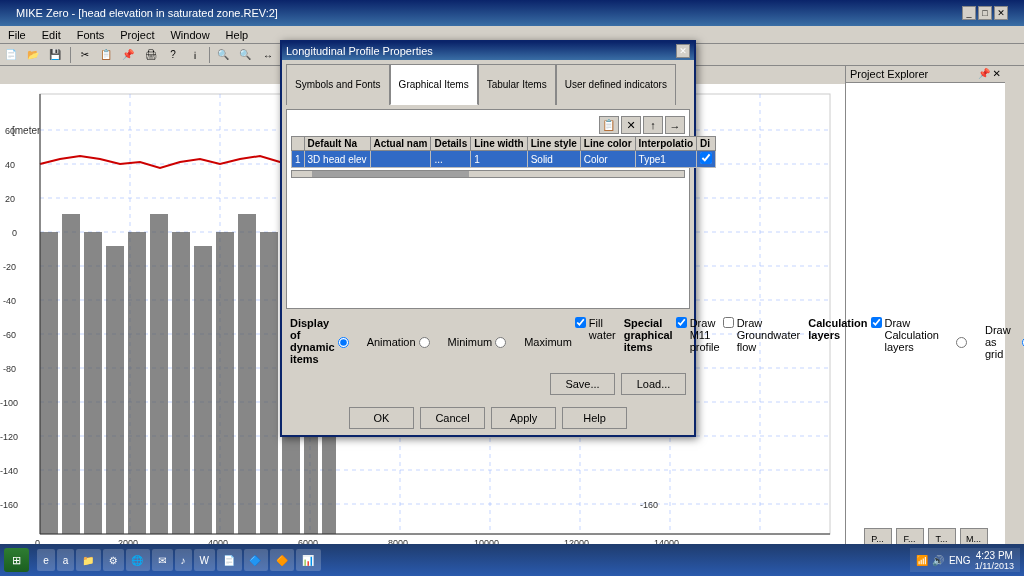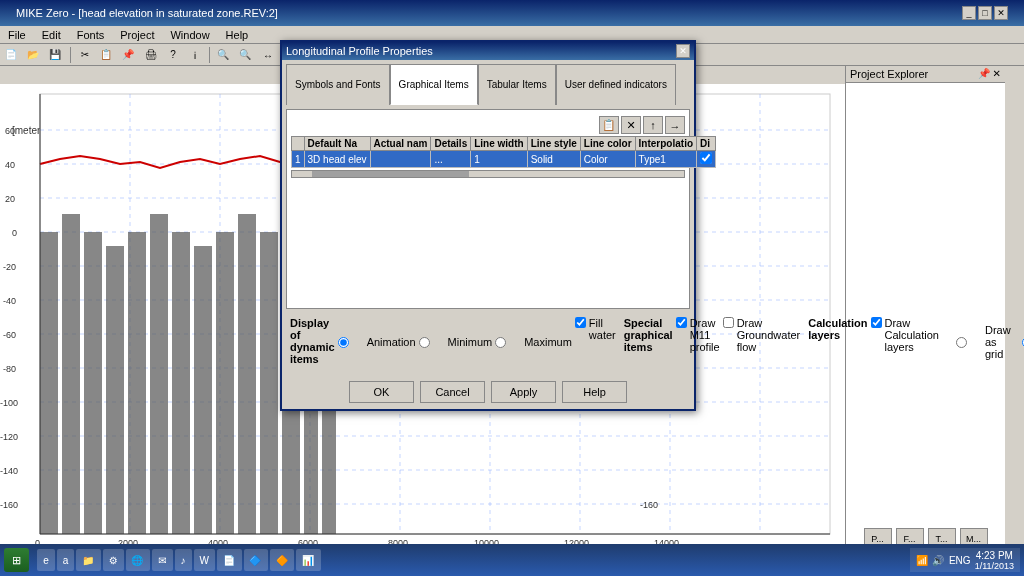--- a/index.html
+++ b/index.html
@@ -652,20 +652,24 @@
           <input type="radio" name="calcLayer" style="width: 11px; height: 11px;">
           <span>Draw as grid</span>
         </label>
         <label class="radio-item" style="margin-left:8px;">
           <input type="radio" name="calcLayer" checked="" style="width: 11px; height: 11px;">
           <span>Draw as lines</span>
         </label>
       </div>
     </div>
 
+    <div style="display:flex; justify-content:flex-end; gap:6px; padding:2px 4px;">
+      <button class="dialog-btn">Save...</button>
+      <button class="dialog-btn">Load...</button>
+    </div>
   </div>
 
   <div class="dialog-buttons">
     <button class="dialog-btn">OK</button>
     <button class="dialog-btn">Cancel</button>
     <button class="dialog-btn">Apply</button>
     <button class="dialog-btn">Help</button>
   </div>
 </div>
 

